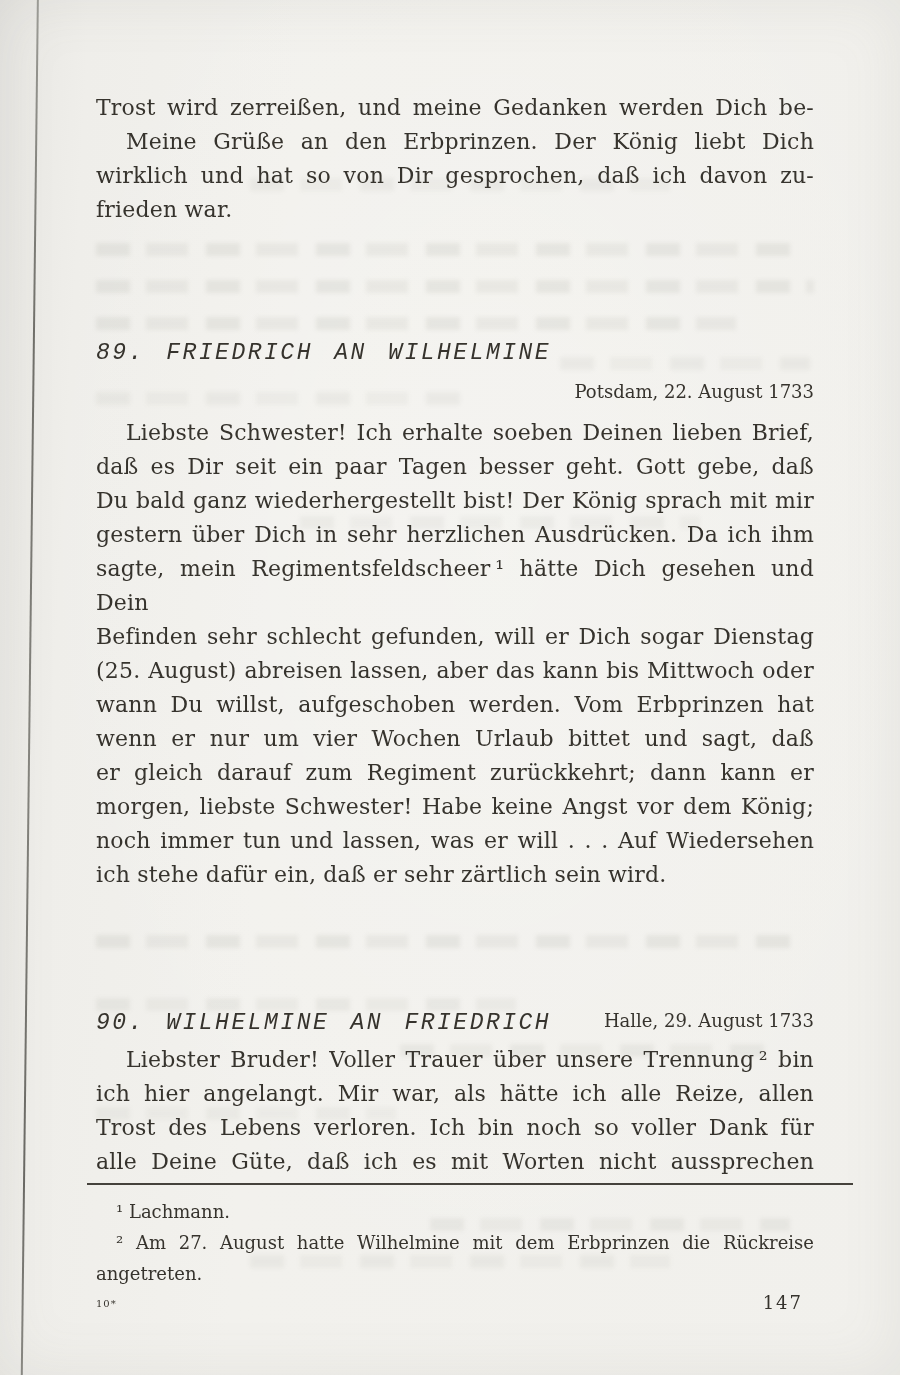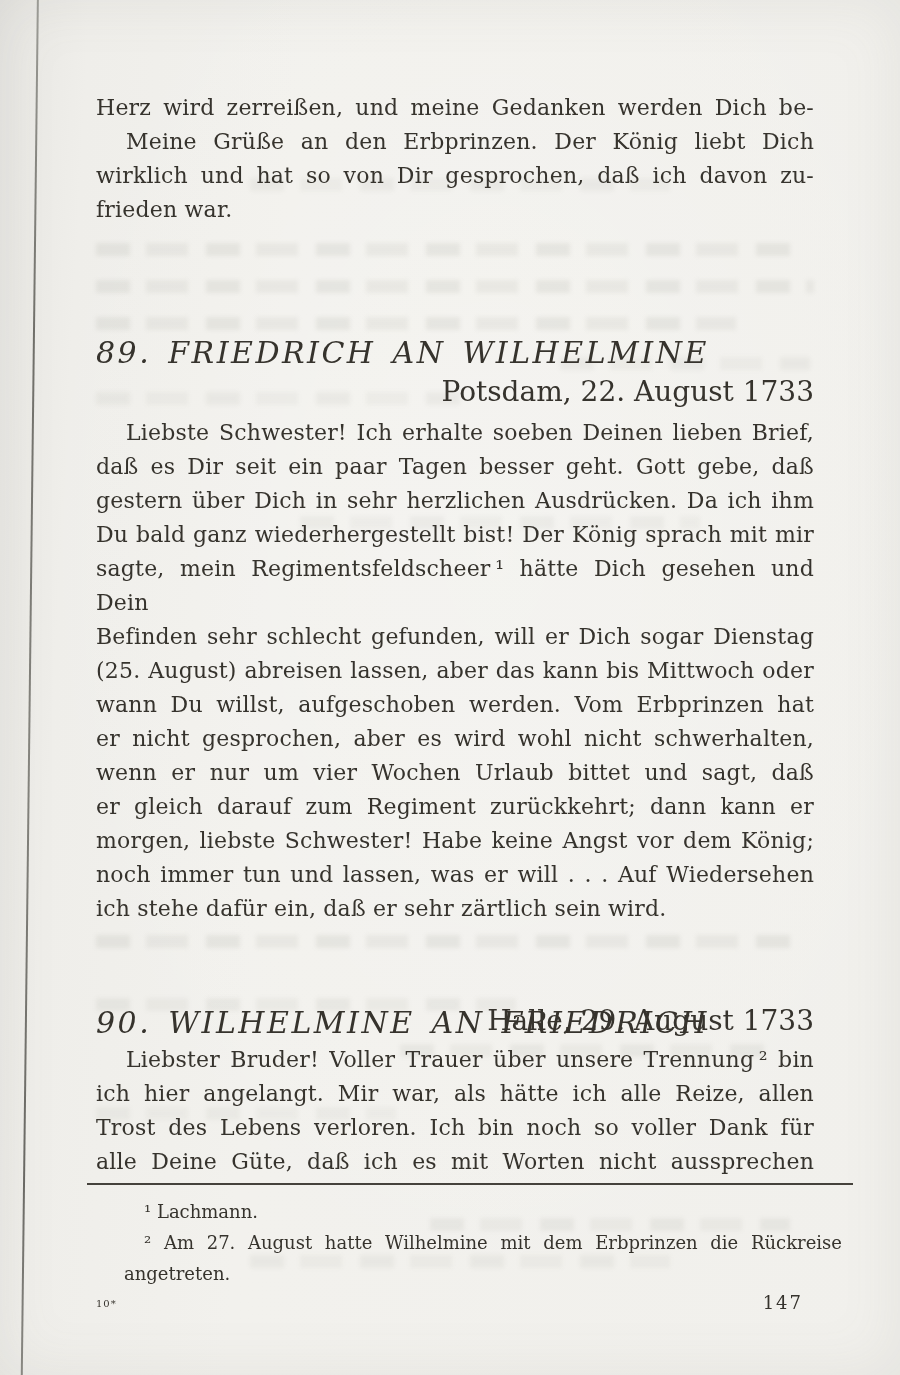--- a/index.html
+++ b/index.html
@@ -22,24 +22,24 @@
     background:linear-gradient(#90908a, #5a5953 25%, #73726c 55%, #52514c 85%, #7b7a74);
     transform:rotate(0.67deg); transform-origin:top left;
     opacity:0.85;
   }
   .col { position:absolute; left:96px; width:718px; }
   .body-text { font-size:22px; line-height:34px; letter-spacing:0.2px; }
   .ln { text-align:justify; text-align-last:justify; white-space:normal; }
   .ln.end { text-align-last:left; }
   .ln.ind { text-indent:30px; }
   .heading {
-    font-style:italic; font-size:30px; line-height:34px;
-    letter-spacing:2.5px; word-spacing:5px;
+    font-style:italic; font-size:23px; line-height:34px;
+    letter-spacing:2.5px; word-spacing:5px;font-family:Liberation Mono, monospace;
   }
-  .dateline { font-size:28px; line-height:34px; text-align:right; padding-right:2px; }
+  .dateline { font-size:18px; line-height:34px; text-align:right; padding-right:2px; }
   .fnrule { position:absolute; left:87px; top:1183px; width:766px; height:2px; background:#45423c; }
   .footnote { font-size:18px; line-height:31px; }
   .fn.ind { text-indent:20px; }
   .fn { text-align:left; }
   .fn.j { text-align:justify; text-align-last:justify; }
   .footer-sig { position:absolute; left:96px; top:1298px; font-size:10px; letter-spacing:1px; }
   .folio { position:absolute; left:85px; top:1292px; width:718px; text-align:right; font-size:18px; letter-spacing:2px; }
   
   .ghost {
     position:absolute; height:13px; opacity:0.5;
@@ -65,56 +65,55 @@
   <div class="ghost" style="left:96px;  top:392px; width:380px; opacity:.35;"></div>
   <div class="ghost" style="left:300px; top:516px; width:400px; opacity:.3;"></div>
   <div class="ghost" style="left:96px;  top:935px; width:700px;"></div>
   <div class="ghost" style="left:96px;  top:998px; width:420px; opacity:.4;"></div>
   <div class="ghost" style="left:400px; top:1044px; width:380px; opacity:.4;"></div>
   <div class="ghost" style="left:96px;  top:1107px; width:300px; opacity:.3;"></div>
   <div class="ghost" style="left:430px; top:1218px; width:360px; opacity:.4;"></div>
   <div class="ghost" style="left:250px; top:1255px; width:420px; opacity:.35;"></div>
 
   <div class="col body-text" style="top:91px;">
-    <div class="ln">Herz wird zerreißen, und meine Gedanken werden Dich be-</div>
+    <div class="ln">Trost wird zerreißen, und meine Gedanken werden Dich be-</div>
     <div class="ln ind">Meine Grüße an den Erbprinzen. Der König liebt Dich</div>
     <div class="ln">wirklich und hat so von Dir gesprochen, daß ich davon zu-</div>
     <div class="ln end">frieden war.</div>
   </div>
 
   <div class="col heading" style="top:336px;">89. FRIEDRICH AN WILHELMINE</div>
   <div class="col dateline" style="top:375px;">Potsdam, 22. August 1733</div>
   <div class="col body-text" style="top:416px;">
     <div class="ln ind">Liebste Schwester! Ich erhalte soeben Deinen lieben Brief,</div>
     <div class="ln">daß es Dir seit ein paar Tagen besser geht. Gott gebe, daß</div>
+    <div class="ln">Du bald ganz wiederhergestellt bist! Der König sprach mit mir</div>
     <div class="ln">gestern über Dich in sehr herzlichen Ausdrücken. Da ich ihm</div>
-    <div class="ln">Du bald ganz wiederhergestellt bist! Der König sprach mit mir</div>
     <div class="ln">sagte, mein Regimentsfeldscheer ¹ hätte Dich gesehen und Dein</div>
     <div class="ln">Befinden sehr schlecht gefunden, will er Dich sogar Dienstag</div>
     <div class="ln">(25. August) abreisen lassen, aber das kann bis Mittwoch oder</div>
     <div class="ln">wann Du willst, aufgeschoben werden. Vom Erbprinzen hat</div>
-    <div class="ln">er nicht gesprochen, aber es wird wohl nicht schwerhalten,</div>
     <div class="ln">wenn er nur um vier Wochen Urlaub bittet und sagt, daß</div>
     <div class="ln">er gleich darauf zum Regiment zurückkehrt; dann kann er</div>
     <div class="ln">morgen, liebste Schwester! Habe keine Angst vor dem König;</div>
     <div class="ln">noch immer tun und lassen, was er will . . . Auf Wiedersehen</div>
     <div class="ln end">ich stehe dafür ein, daß er sehr zärtlich sein wird.</div>
   </div>
 
   <div class="col heading" style="top:1006px;">90. WILHELMINE AN FRIEDRICH</div>
   <div class="col dateline" style="top:1004px;">Halle, 29. August 1733</div>
   <div class="col body-text" style="top:1043px;">
     <div class="ln ind">Liebster Bruder! Voller Trauer über unsere Trennung ² bin</div>
     <div class="ln">ich hier angelangt. Mir war, als hätte ich alle Reize, allen</div>
     <div class="ln">Trost des Lebens verloren. Ich bin noch so voller Dank für</div>
     <div class="ln">alle Deine Güte, daß ich es mit Worten nicht aussprechen</div>
   </div>
 
   <div class="fnrule"></div>
-  <div class="col footnote" style="top:1196px;margin-left:28px;">
+  <div class="col footnote" style="top:1196px;">
     <div class="fn ind">¹ Lachmann.</div>
     <div class="fn ind j">² Am 27. August hatte Wilhelmine mit dem Erbprinzen die Rückreise</div>
     <div class="fn">angetreten.</div>
   </div>
 
   <div class="footer-sig">10*</div>
   <div class="folio">147</div>
 
 </div>
 

